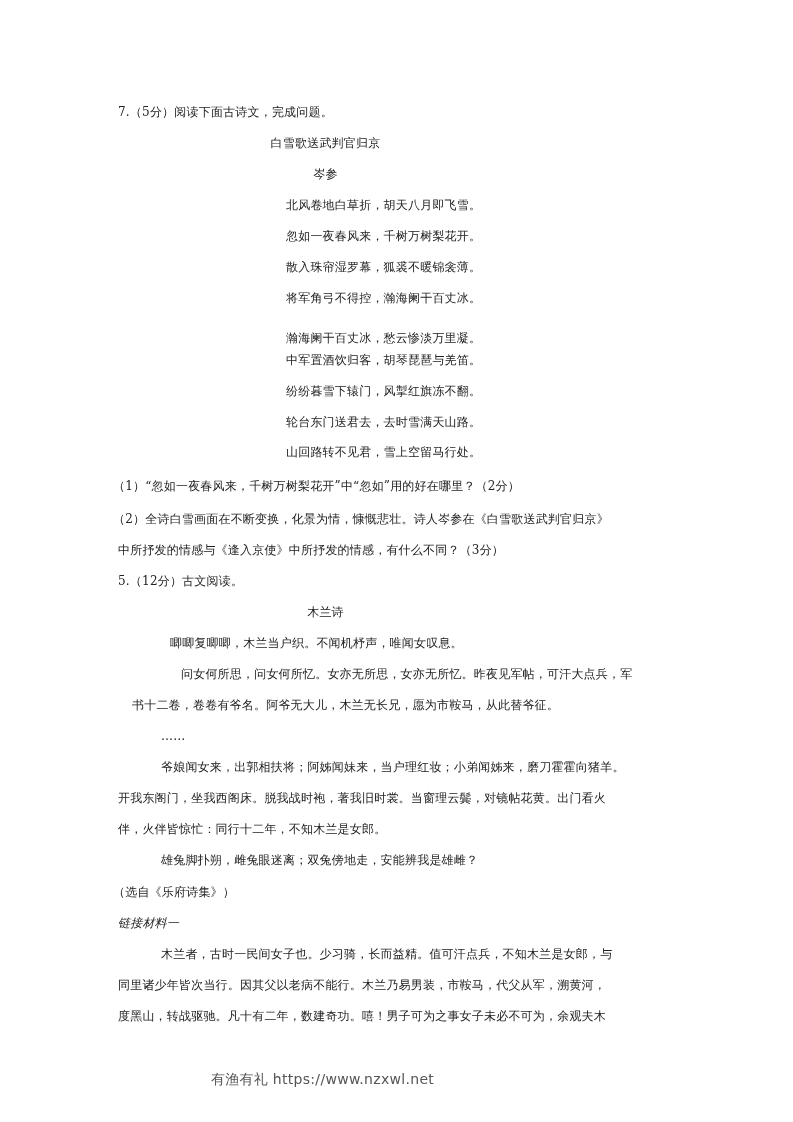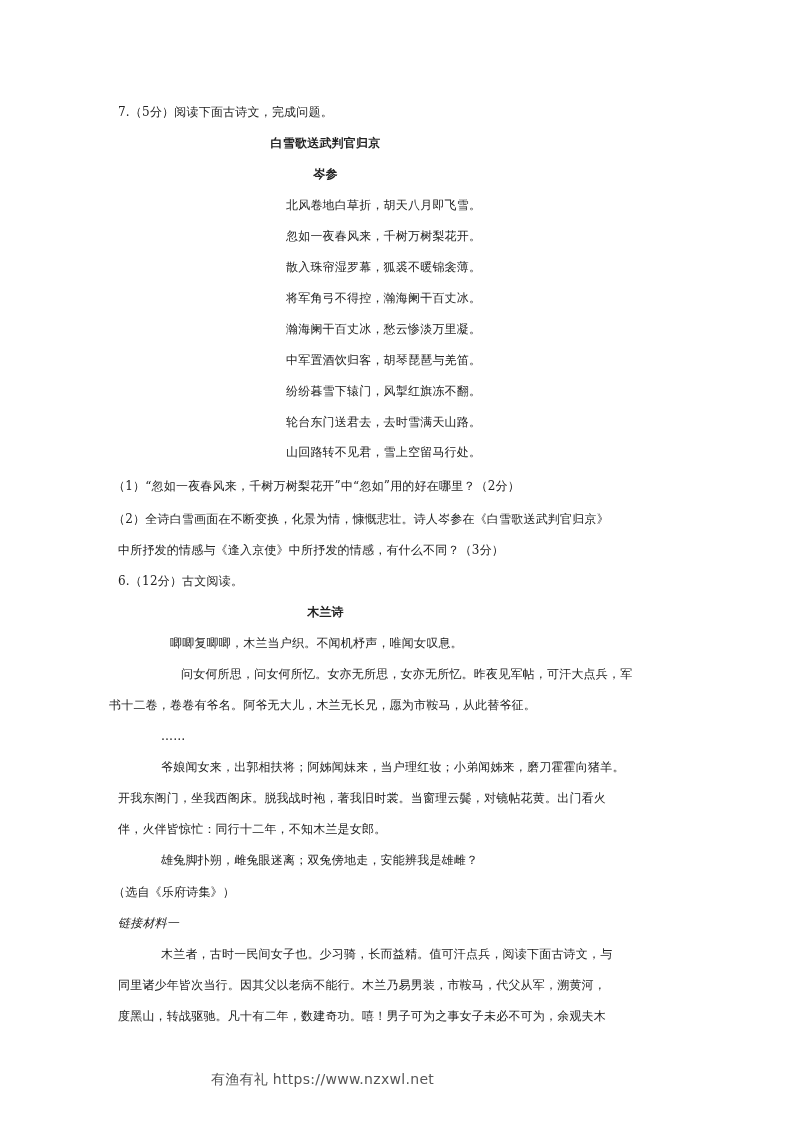--- a/index.html
+++ b/index.html
@@ -19,21 +19,20 @@
       position: absolute;
       font-size: 12px;
       line-height: 16px;
       white-space: nowrap;
       letter-spacing: 0.2px;
     }
     .center {
       left: 0;
       width: 651px;
       text-align: center;
-      font-weight: bold;
     }
     .poem {
       left: 286px;
     }
     .footer {
       position: absolute;
       top: 1071px;
       left: 0;
       width: 645px;
       text-align: center;
@@ -47,46 +46,46 @@
 <body>
 
 <div class="line" style="top:104px; left:118px;">7.（5分）阅读下面古诗文，完成问题。</div>
 <div class="line center" style="top:135px;">白雪歌送武判官归京</div>
 <div class="line center" style="top:166px;">岑参</div>
 
 <div class="line poem" style="top:197px;">北风卷地白草折，胡天八月即飞雪。</div>
 <div class="line poem" style="top:228px;">忽如一夜春风来，千树万树梨花开。</div>
 <div class="line poem" style="top:259px;">散入珠帘湿罗幕，狐裘不暖锦衾薄。</div>
 <div class="line poem" style="top:290px;">将军角弓不得控，瀚海阑干百丈冰。</div>
-<div class="line poem" style="top:321px;text-align:center;">瀚海阑干百丈冰，愁云惨淡万里凝。</div>
+<div class="line poem" style="top:330px;text-align:center;">瀚海阑干百丈冰，愁云惨淡万里凝。</div>
 <div class="line poem" style="top:352px;">中军置酒饮归客，胡琴琵琶与羌笛。</div>
 <div class="line poem" style="top:383px;">纷纷暮雪下辕门，风掣红旗冻不翻。</div>
 <div class="line poem" style="top:414px;">轮台东门送君去，去时雪满天山路。</div>
 <div class="line poem" style="top:445px;font-family:Liberation Mono, monospace;">山回路转不见君，雪上空留马行处。</div>
 
 <div class="line" style="top:478px; left:113px;">（1）“忽如一夜春风来，千树万树梨花开”中“忽如”用的好在哪里？（2分）</div>
 <div class="line" style="top:511px; left:113px;">（2）全诗白雪画面在不断变换，化景为情，慷慨悲壮。诗人岑参在《白雪歌送武判官归京》</div>
 <div class="line" style="top:542px; left:118px;">中所抒发的情感与《逢入京使》中所抒发的情感，有什么不同？（3分）</div>
 
-<div class="line" style="top:573px; left:118px;">6.（12分）古文阅读。</div>
+<div class="line" style="top:573px; left:118px;">5.（12分）古文阅读。</div>
 <div class="line center" style="top:604px;">木兰诗</div>
 
 <div class="line" style="top:635px; left:170px;">唧唧复唧唧，木兰当户织。不闻机杼声，唯闻女叹息。</div>
 
 <div class="line" style="top:666px; left:161px;margin-left:20px;">问女何所思，问女何所忆。女亦无所思，女亦无所忆。昨夜见军帖，可汗大点兵，军</div>
-<div class="line" style="top:697px; left:109px;text-align:right;">书十二卷，卷卷有爷名。阿爷无大儿，木兰无长兄，愿为市鞍马，从此替爷征。</div>
+<div class="line" style="top:697px; left:132px;text-align:right;">书十二卷，卷卷有爷名。阿爷无大儿，木兰无长兄，愿为市鞍马，从此替爷征。</div>
 
 <div class="line" style="top:728px; left:161px;">……</div>
 
 <div class="line" style="top:759px; left:161px;">爷娘闻女来，出郭相扶将；阿姊闻妹来，当户理红妆；小弟闻姊来，磨刀霍霍向猪羊。</div>
 <div class="line" style="top:790px; left:118px;">开我东阁门，坐我西阁床。脱我战时袍，著我旧时裳。当窗理云鬓，对镜帖花黄。出门看火</div>
 <div class="line" style="top:821px; left:118px;">伴，火伴皆惊忙：同行十二年，不知木兰是女郎。</div>
 
 <div class="line" style="top:852px; left:161px;">雄兔脚扑朔，雌兔眼迷离；双兔傍地走，安能辨我是雄雌？</div>
 
 <div class="line" style="top:884px; left:113px;">（选自《乐府诗集》）</div>
 <div class="line" style="top:915px; left:118px;font-style:italic;">链接材料一</div>
 
-<div class="line" style="top:946px; left:161px;">木兰者，古时一民间女子也。少习骑，长而益精。值可汗点兵，阅读下面古诗文，与</div>
+<div class="line" style="top:946px; left:161px;">木兰者，古时一民间女子也。少习骑，长而益精。值可汗点兵，不知木兰是女郎，与</div>
 <div class="line" style="top:977px; left:118px;">同里诸少年皆次当行。因其父以老病不能行。木兰乃易男装，市鞍马，代父从军，溯黄河，</div>
 <div class="line" style="top:1008px; left:118px;text-align:center;">度黑山，转战驱驰。凡十有二年，数建奇功。嘻！男子可为之事女子未必不可为，余观夫木</div>
 
 <div class="footer">有渔有礼 https://www.nzxwl.net</div>
 
 </body></html>

